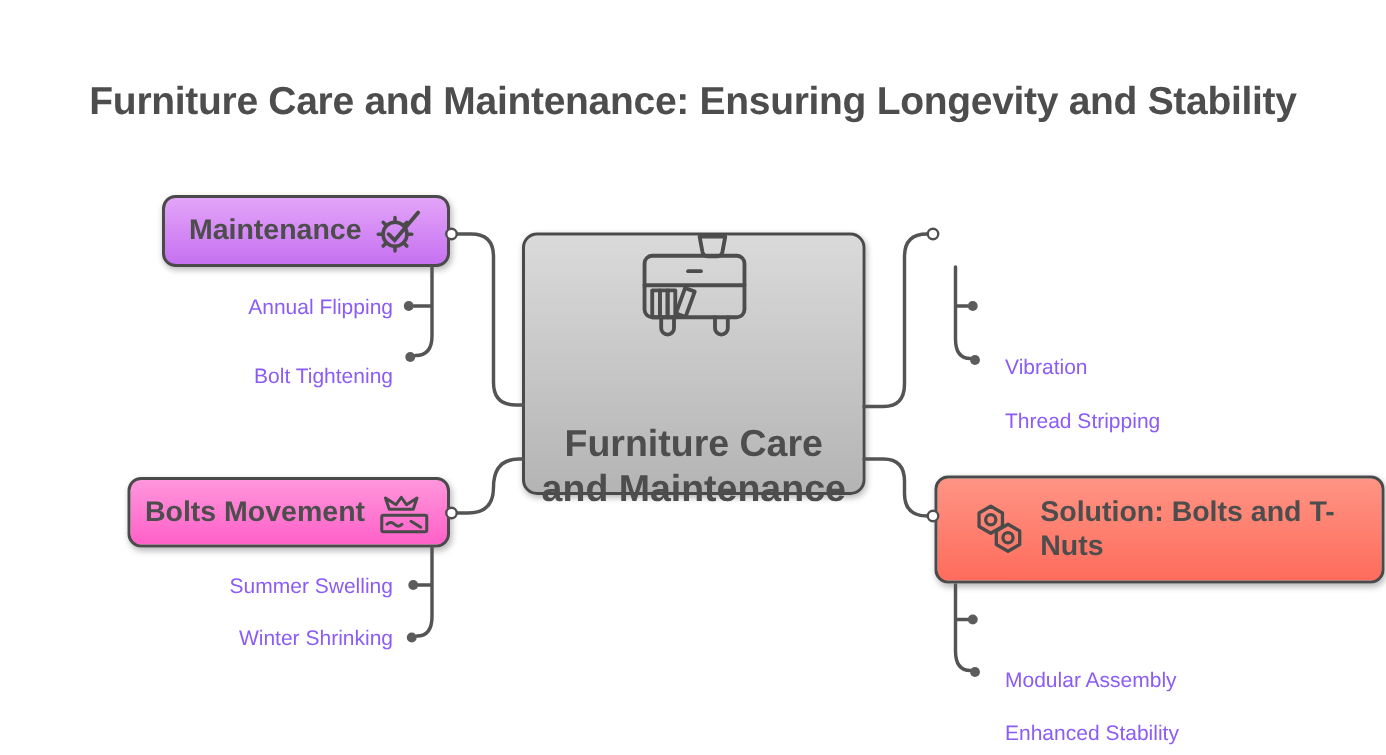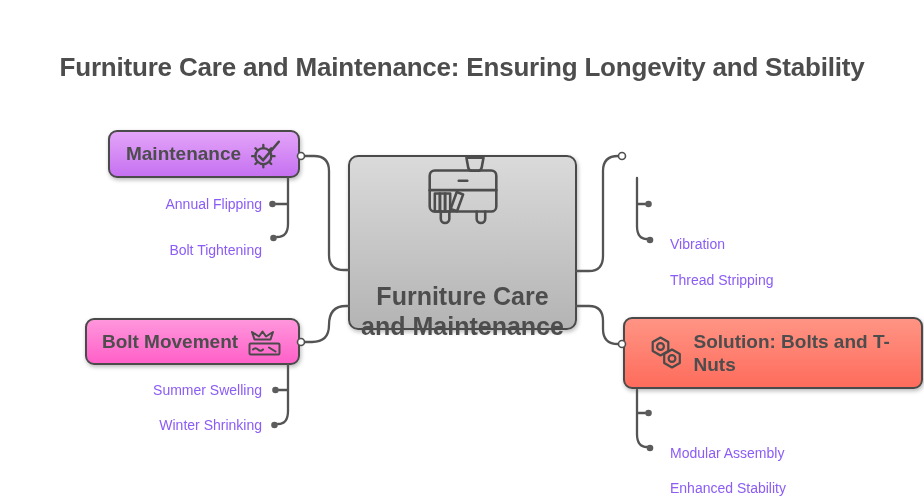--- a/index.html
+++ b/index.html
@@ -95,21 +95,21 @@
     <svg class="icon" width="32" height="32" viewBox="0 0 30 30" fill="none" stroke="#4a4a4a" stroke-width="2.2" stroke-linecap="round">
       <circle cx="12.5" cy="17" r="7.5"></circle>
       <path d="M12.5 6.5 v3 M12.5 24.5 v3 M2 17 h3 M20 17 h3
                M5.1 9.6 l2.1 2.1 M17.8 22.3 l2.1 2.1 M5.1 24.4 l2.1 -2.1 M17.8 11.7 l2.1 -2.1"></path>
       <path d="M8.5 17 l3.8 3.8 L27 3.5" stroke-width="2.4"></path>
     </svg>
   </div>
 
 
   <div class="node branch" id="node-wood" style="background: linear-gradient(rgb(255, 150, 220), rgb(255, 96, 200));">
-    <span>Bolt Movement</span>
+    <span>Bolts Movement</span>
     <svg class="icon" width="36" height="32" viewBox="0 0 36 32" fill="none" stroke="#4a4a4a" stroke-width="2" stroke-linecap="round" stroke-linejoin="round">
       <path d="M5 6 l7 4.5 L15.5 5.5 L19 10.5 L26 6 L23.5 13.5 H7.5 Z"></path>
       <rect x="2.5" y="17.5" width="30" height="11" rx="1.2"></rect>
       <path d="M6 23.5 q2.5 -2.5 5 0 t5 0 M22 21.5 l6.5 4"></path>
     </svg>
   </div>
 
   <div class="node branch" id="node-solution" style="background: linear-gradient(rgb(255, 148, 132), rgb(254, 108, 92));">
     <svg class="icon" width="36" height="36" viewBox="0 0 36 36" fill="none" stroke="#4a4a4a" stroke-width="2.2" stroke-linejoin="round">
       <polygon points="11.5,2.5 19.3,7 19.3,16 11.5,20.5 3.7,16 3.7,7"></polygon>

